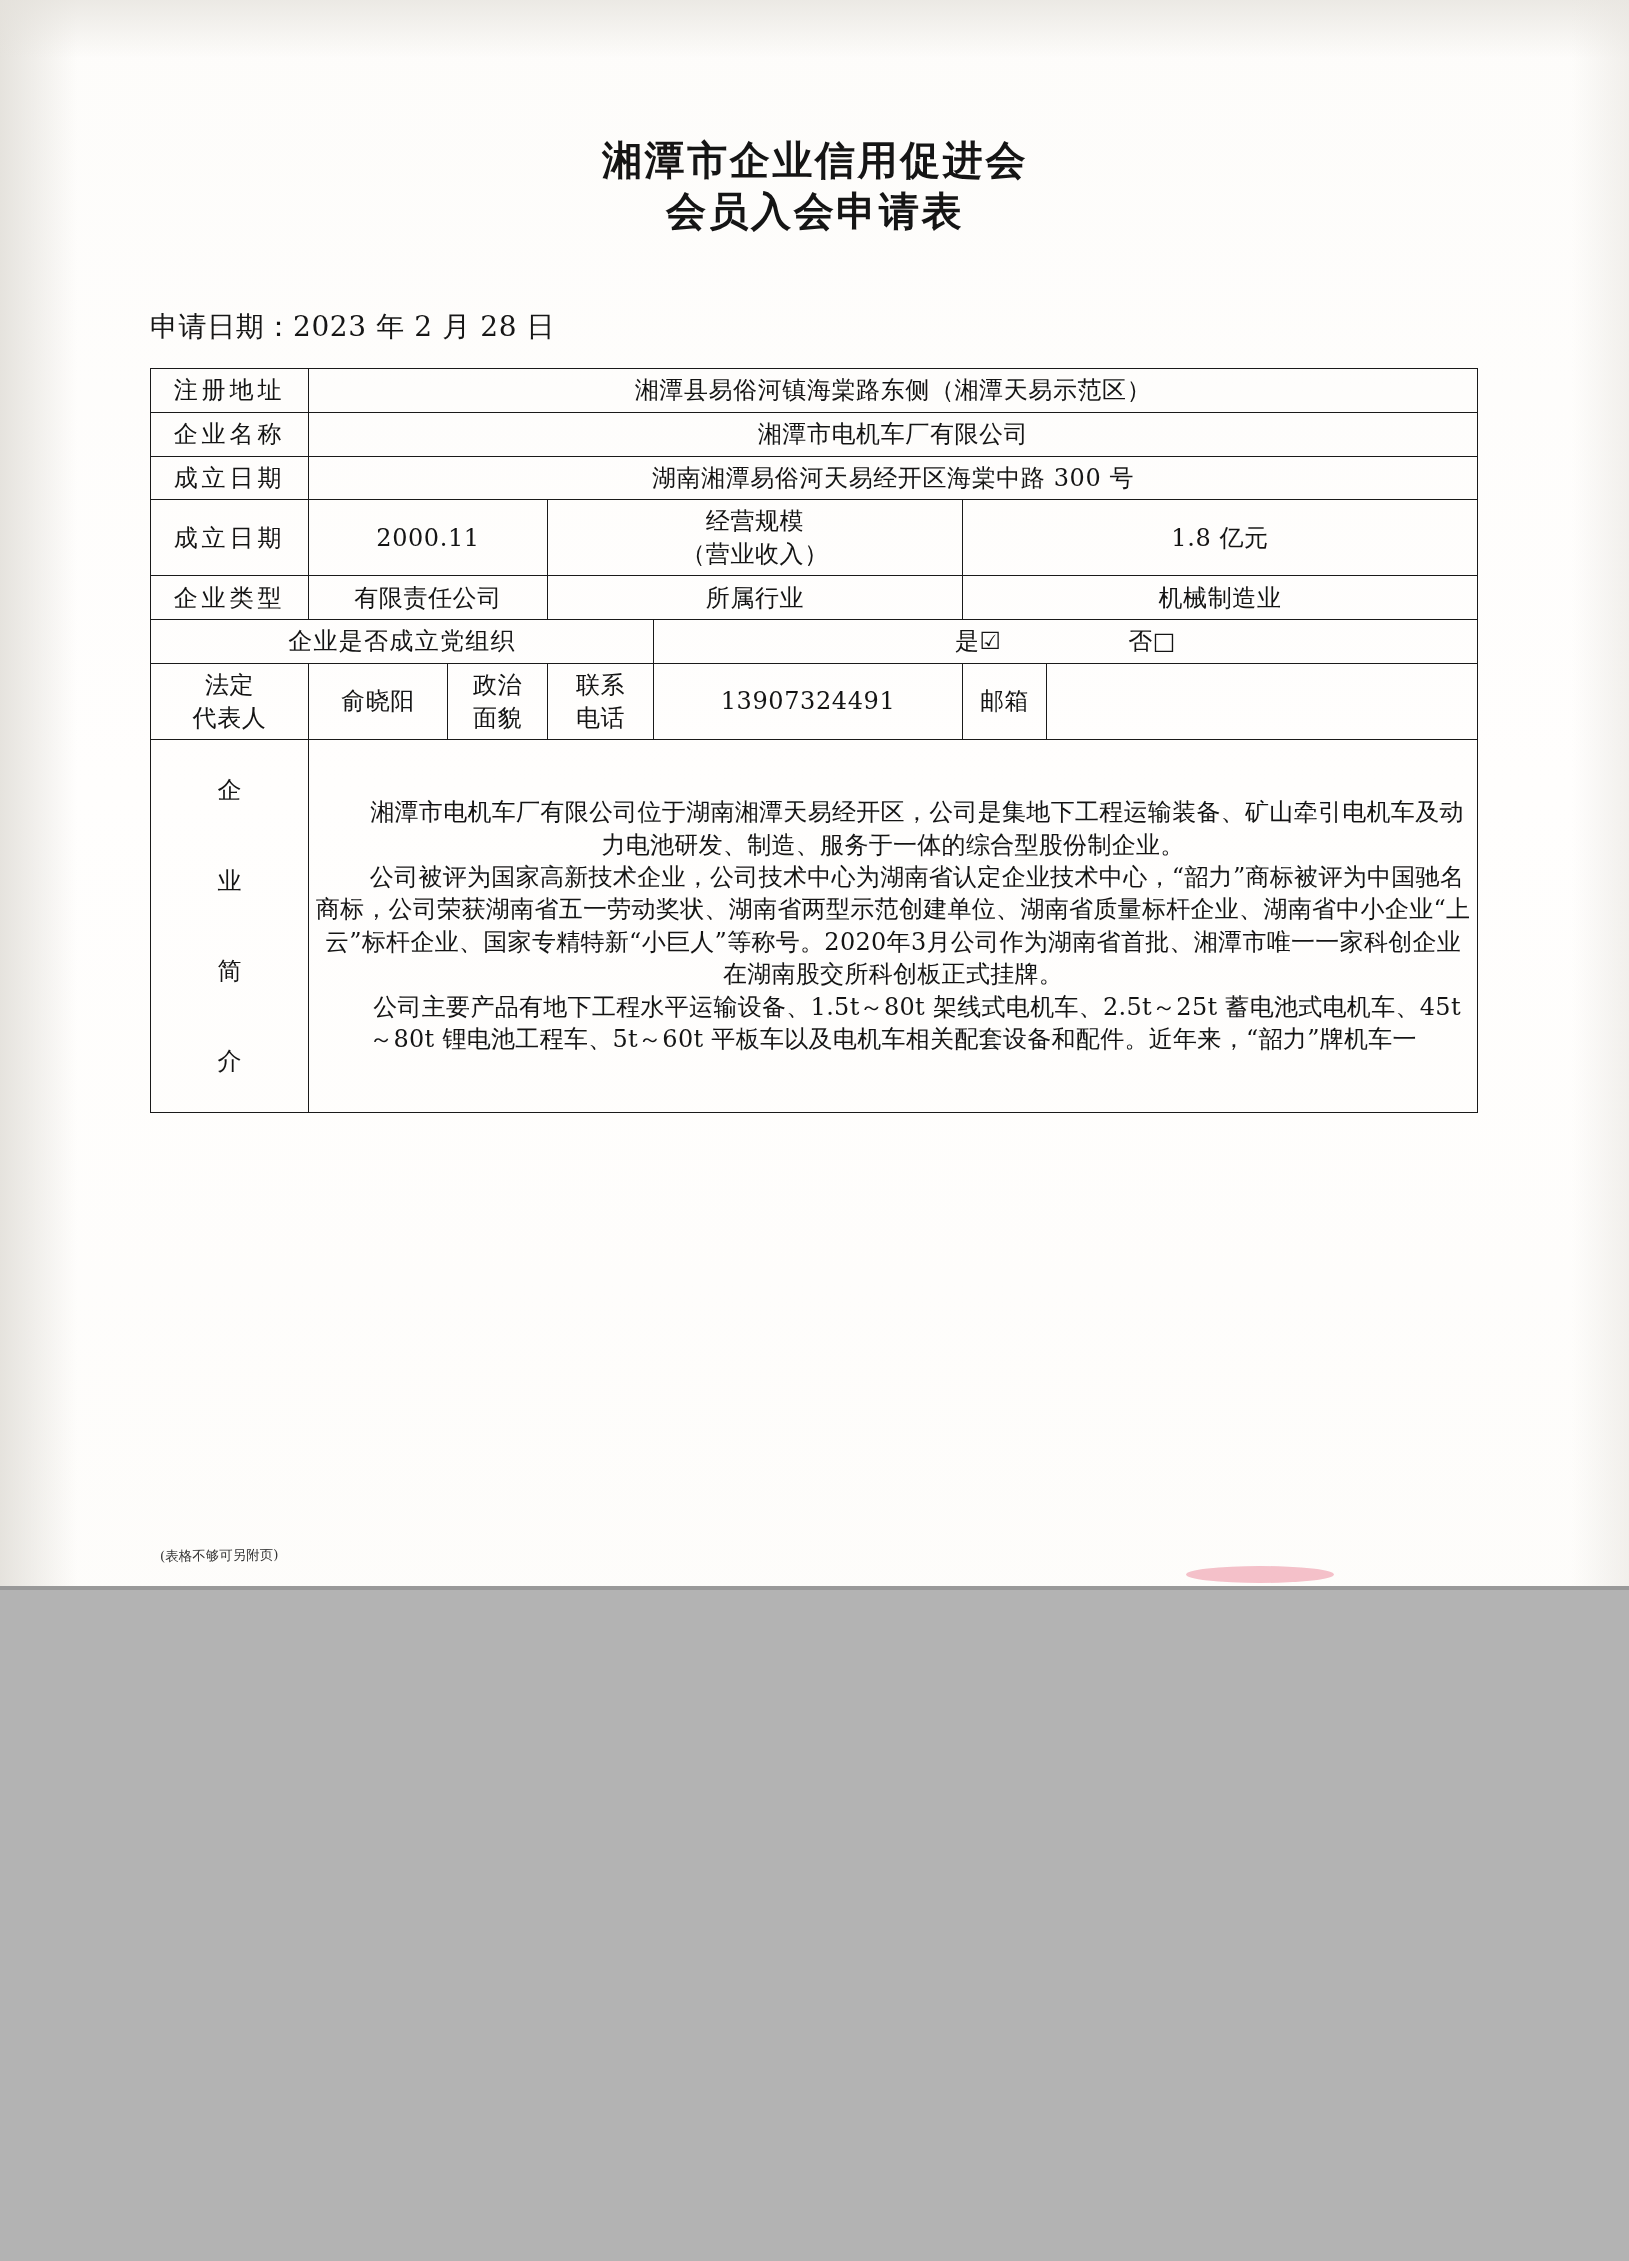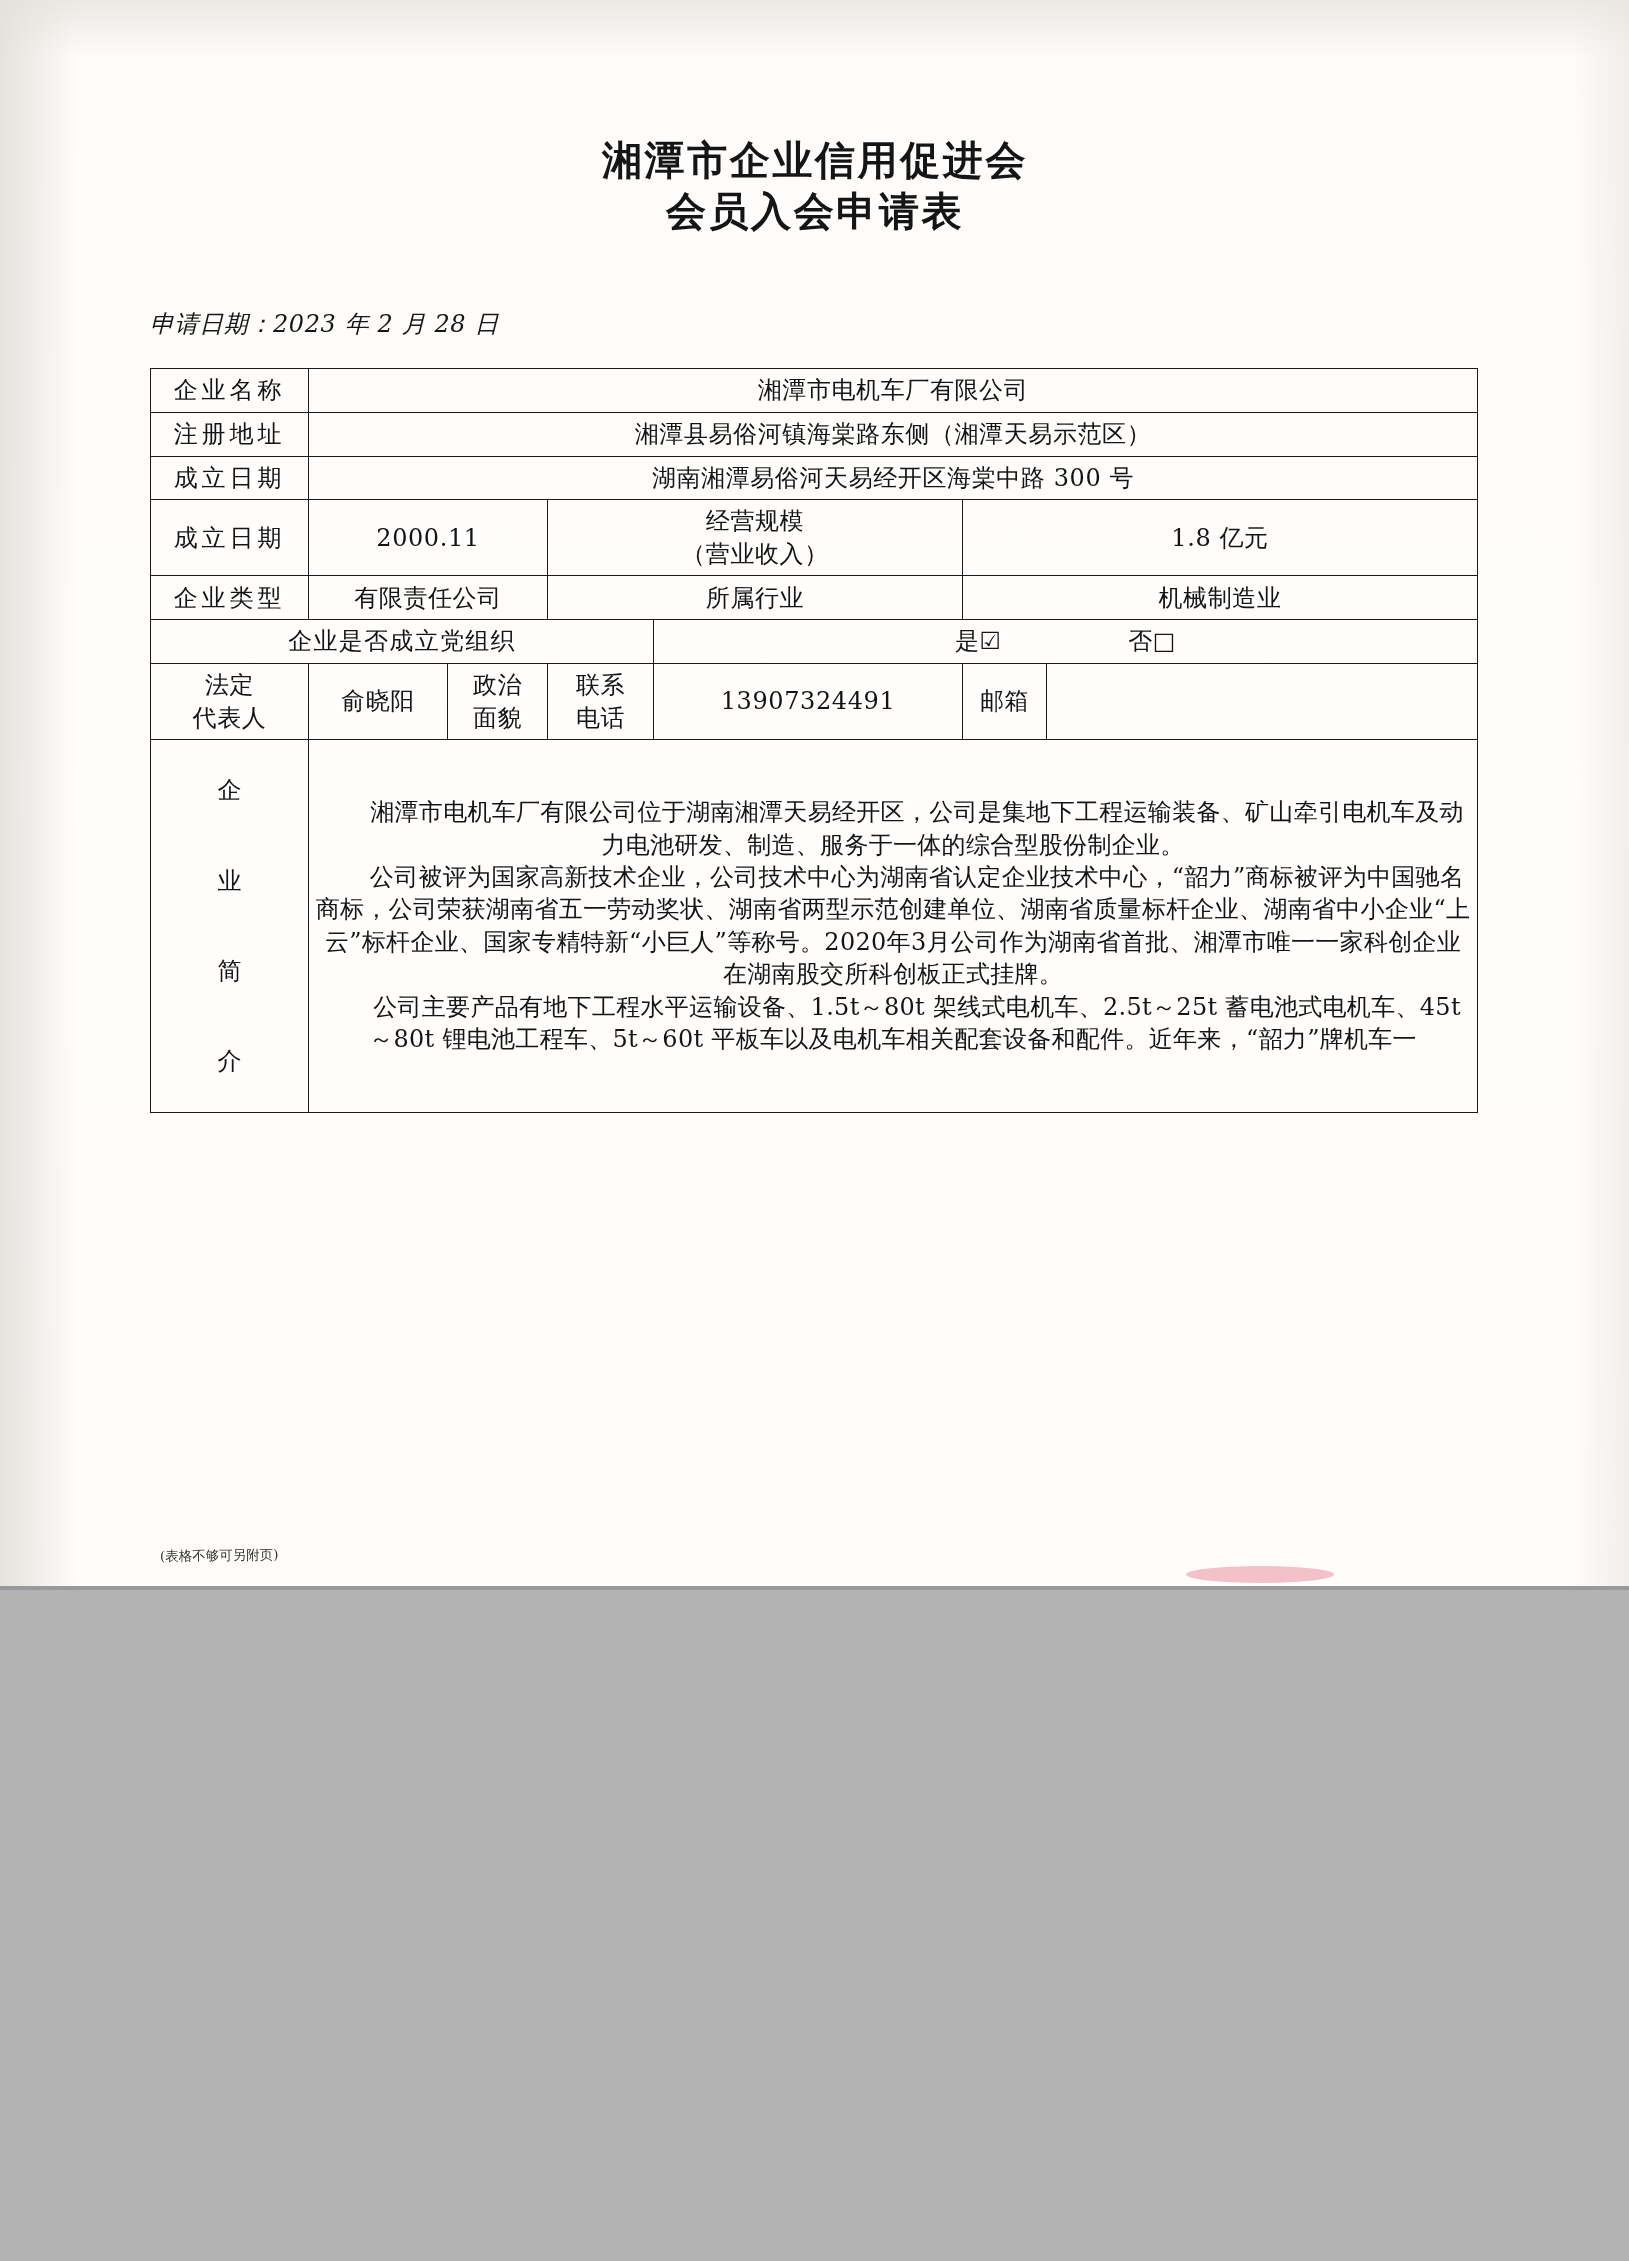--- a/index.html
+++ b/index.html
@@ -80,24 +80,23 @@
     font-weight: bold;
     font-size: 40px;
     letter-spacing: 2.6px;
     color: #151515;
     line-height: 1.28;
   }
   .apply-date {
     position: absolute;
     left: 150px;
     top: 308px;
-    font-size: 24px;
+    font-size: 28px;
     color: #161616;
     letter-spacing: 0.6px;
-    font-style: italic;
   }
 
   table.main {
     position: absolute;
     left: 150px;
     top: 368px;
     width: 1327px;
     border-collapse: collapse;
     table-layout: fixed;
   }
@@ -209,26 +208,26 @@
         <col style="width:158px">
         <col style="width:139px">
         <col style="width:100px">
         <col style="width:106px">
         <col style="width:309px">
         <col style="width:84px">
         <col style="width:431px">
       </colgroup>
       <tbody>
         <tr class="h-row">
+          <td class="label">注册地址</td>
+          <td class="value" colspan="6">湘潭县易俗河镇海棠路东侧（湘潭天易示范区）</td>
+        </tr>
+        <tr class="h-row">
           <td class="label">企业名称</td>
           <td class="value" colspan="6">湘潭市电机车厂有限公司</td>
-        </tr>
-        <tr class="h-row">
-          <td class="label">注册地址</td>
-          <td class="value" colspan="6">湘潭县易俗河镇海棠路东侧（湘潭天易示范区）</td>
         </tr>
         <tr class="h-row">
           <td class="label">成立日期</td>
           <td class="value" colspan="6">湖南湘潭易俗河天易经开区海棠中路 300 号</td>
         </tr>
         <tr class="h-row-2">
           <td class="label">成立日期</td>
           <td class="value" colspan="2">2000.11</td>
           <td class="value two-line" colspan="2">
             <div>经营规模</div>

